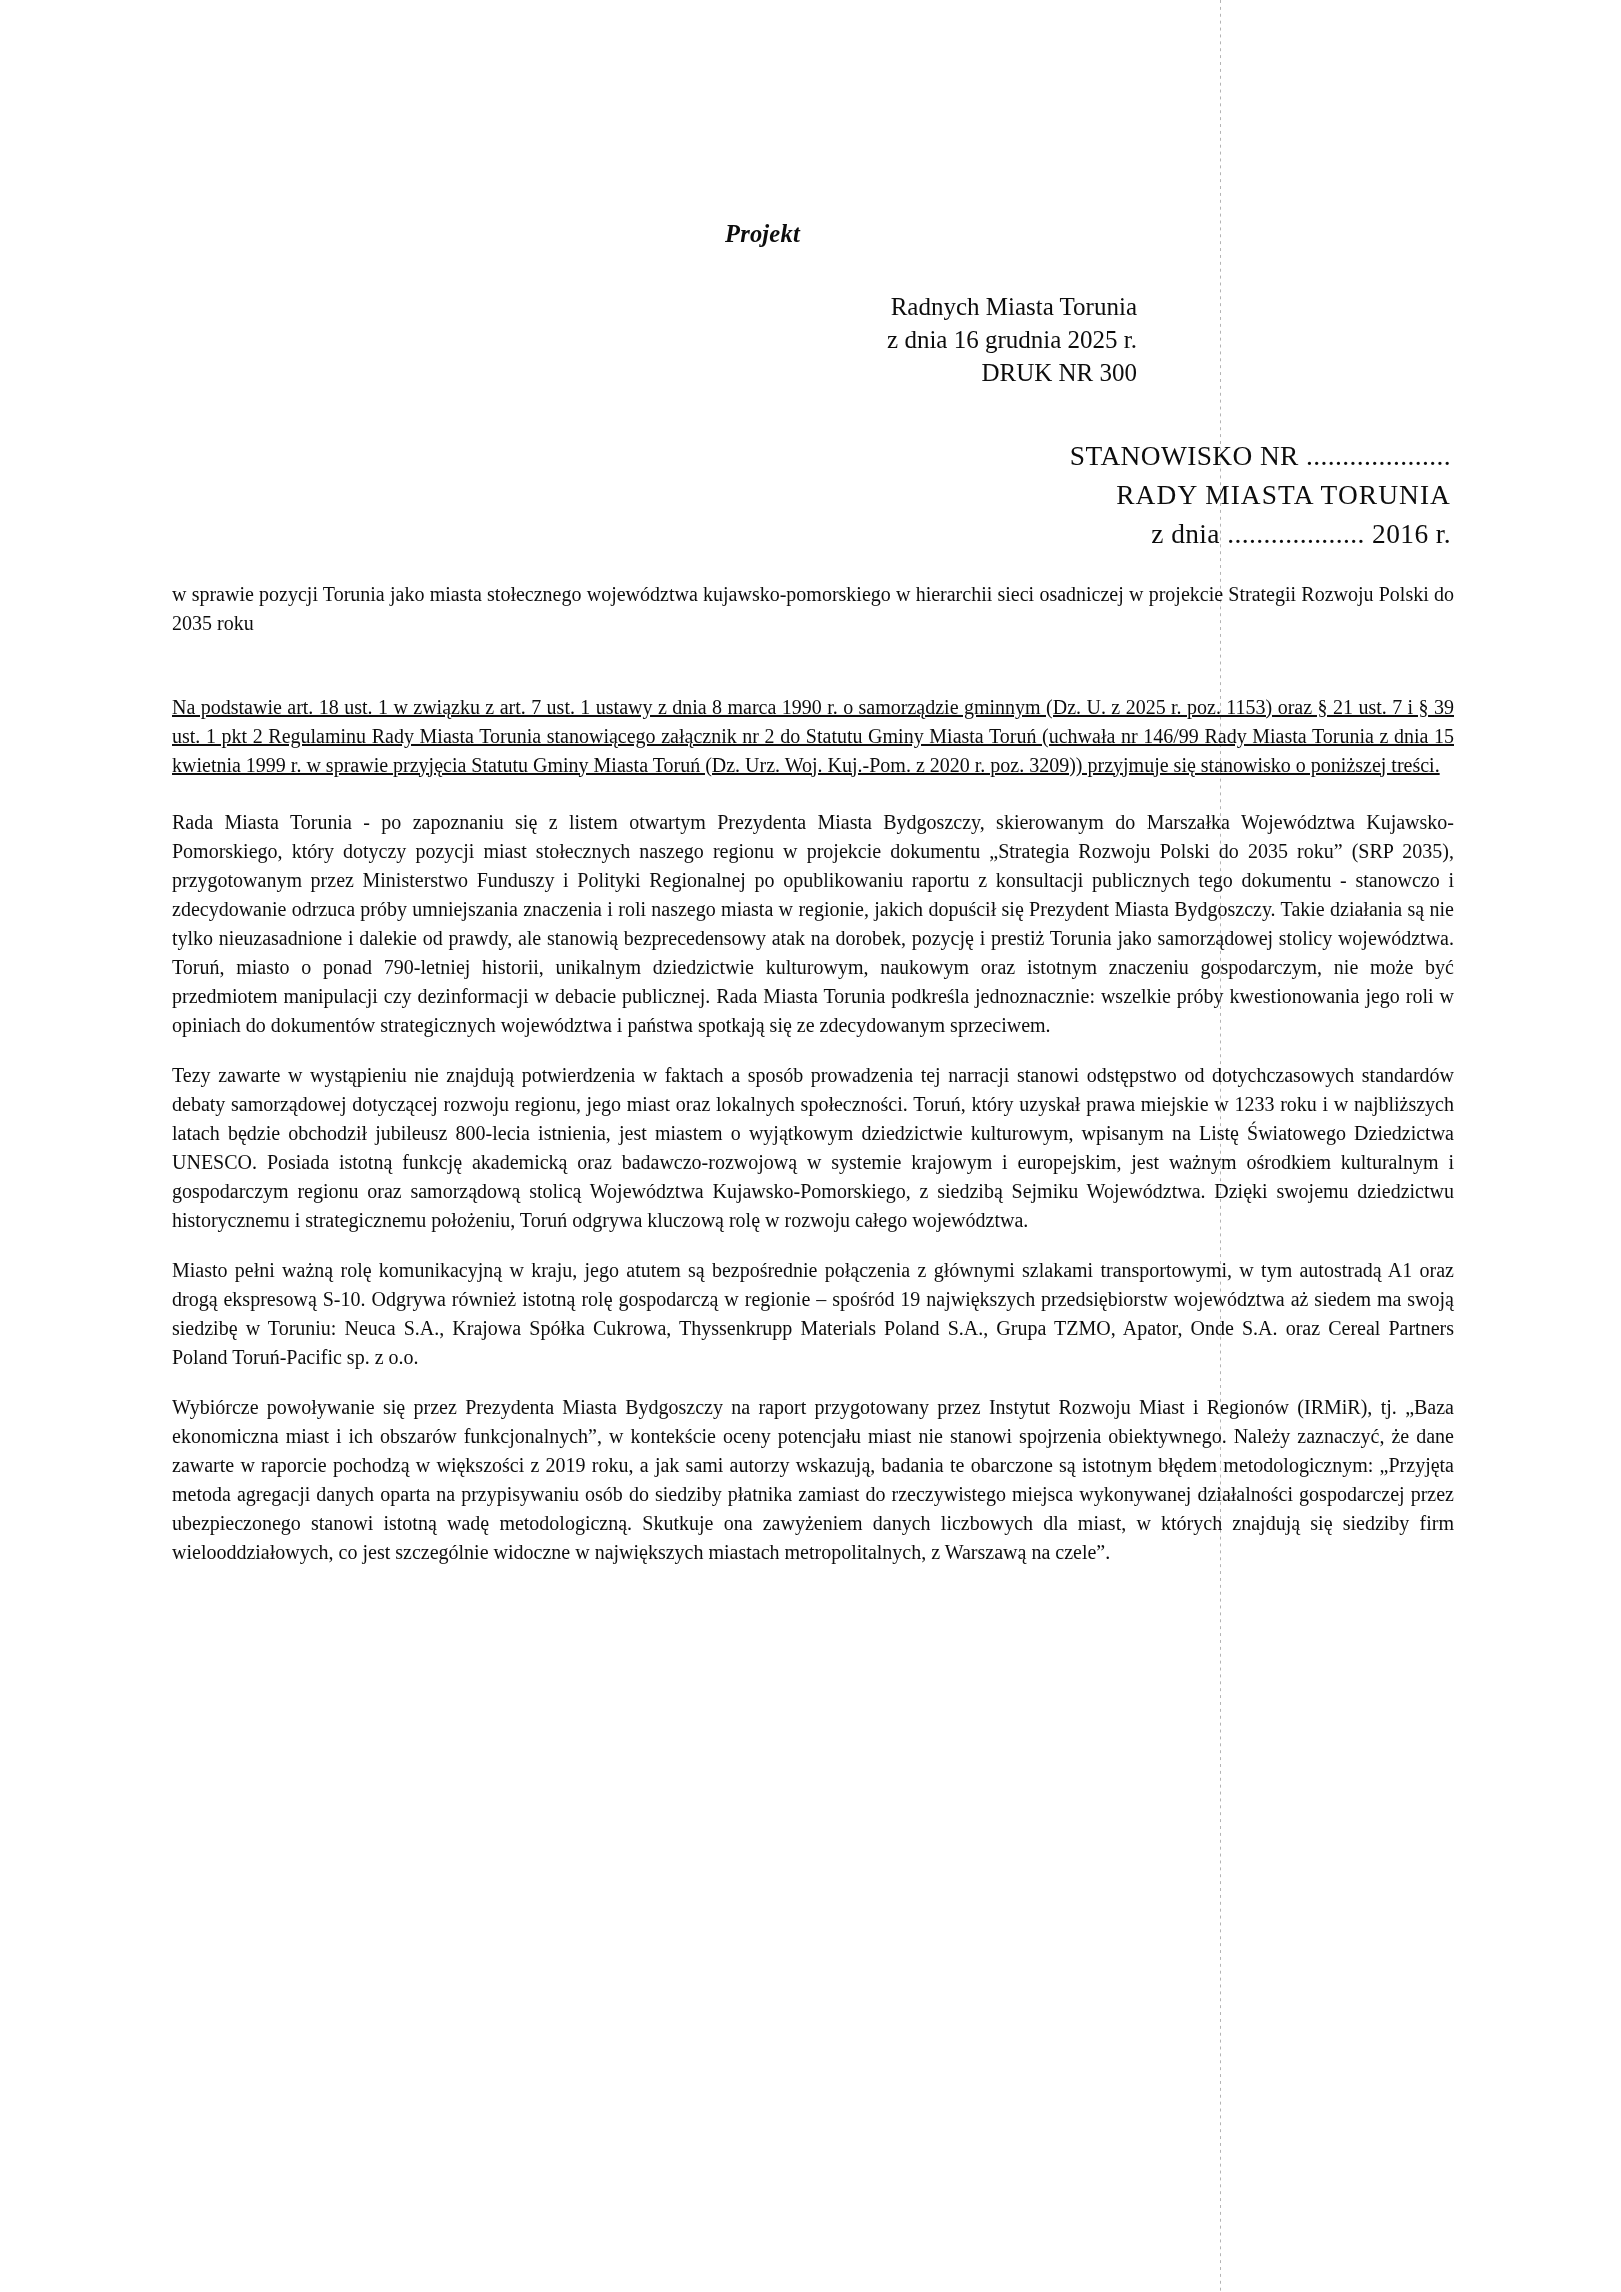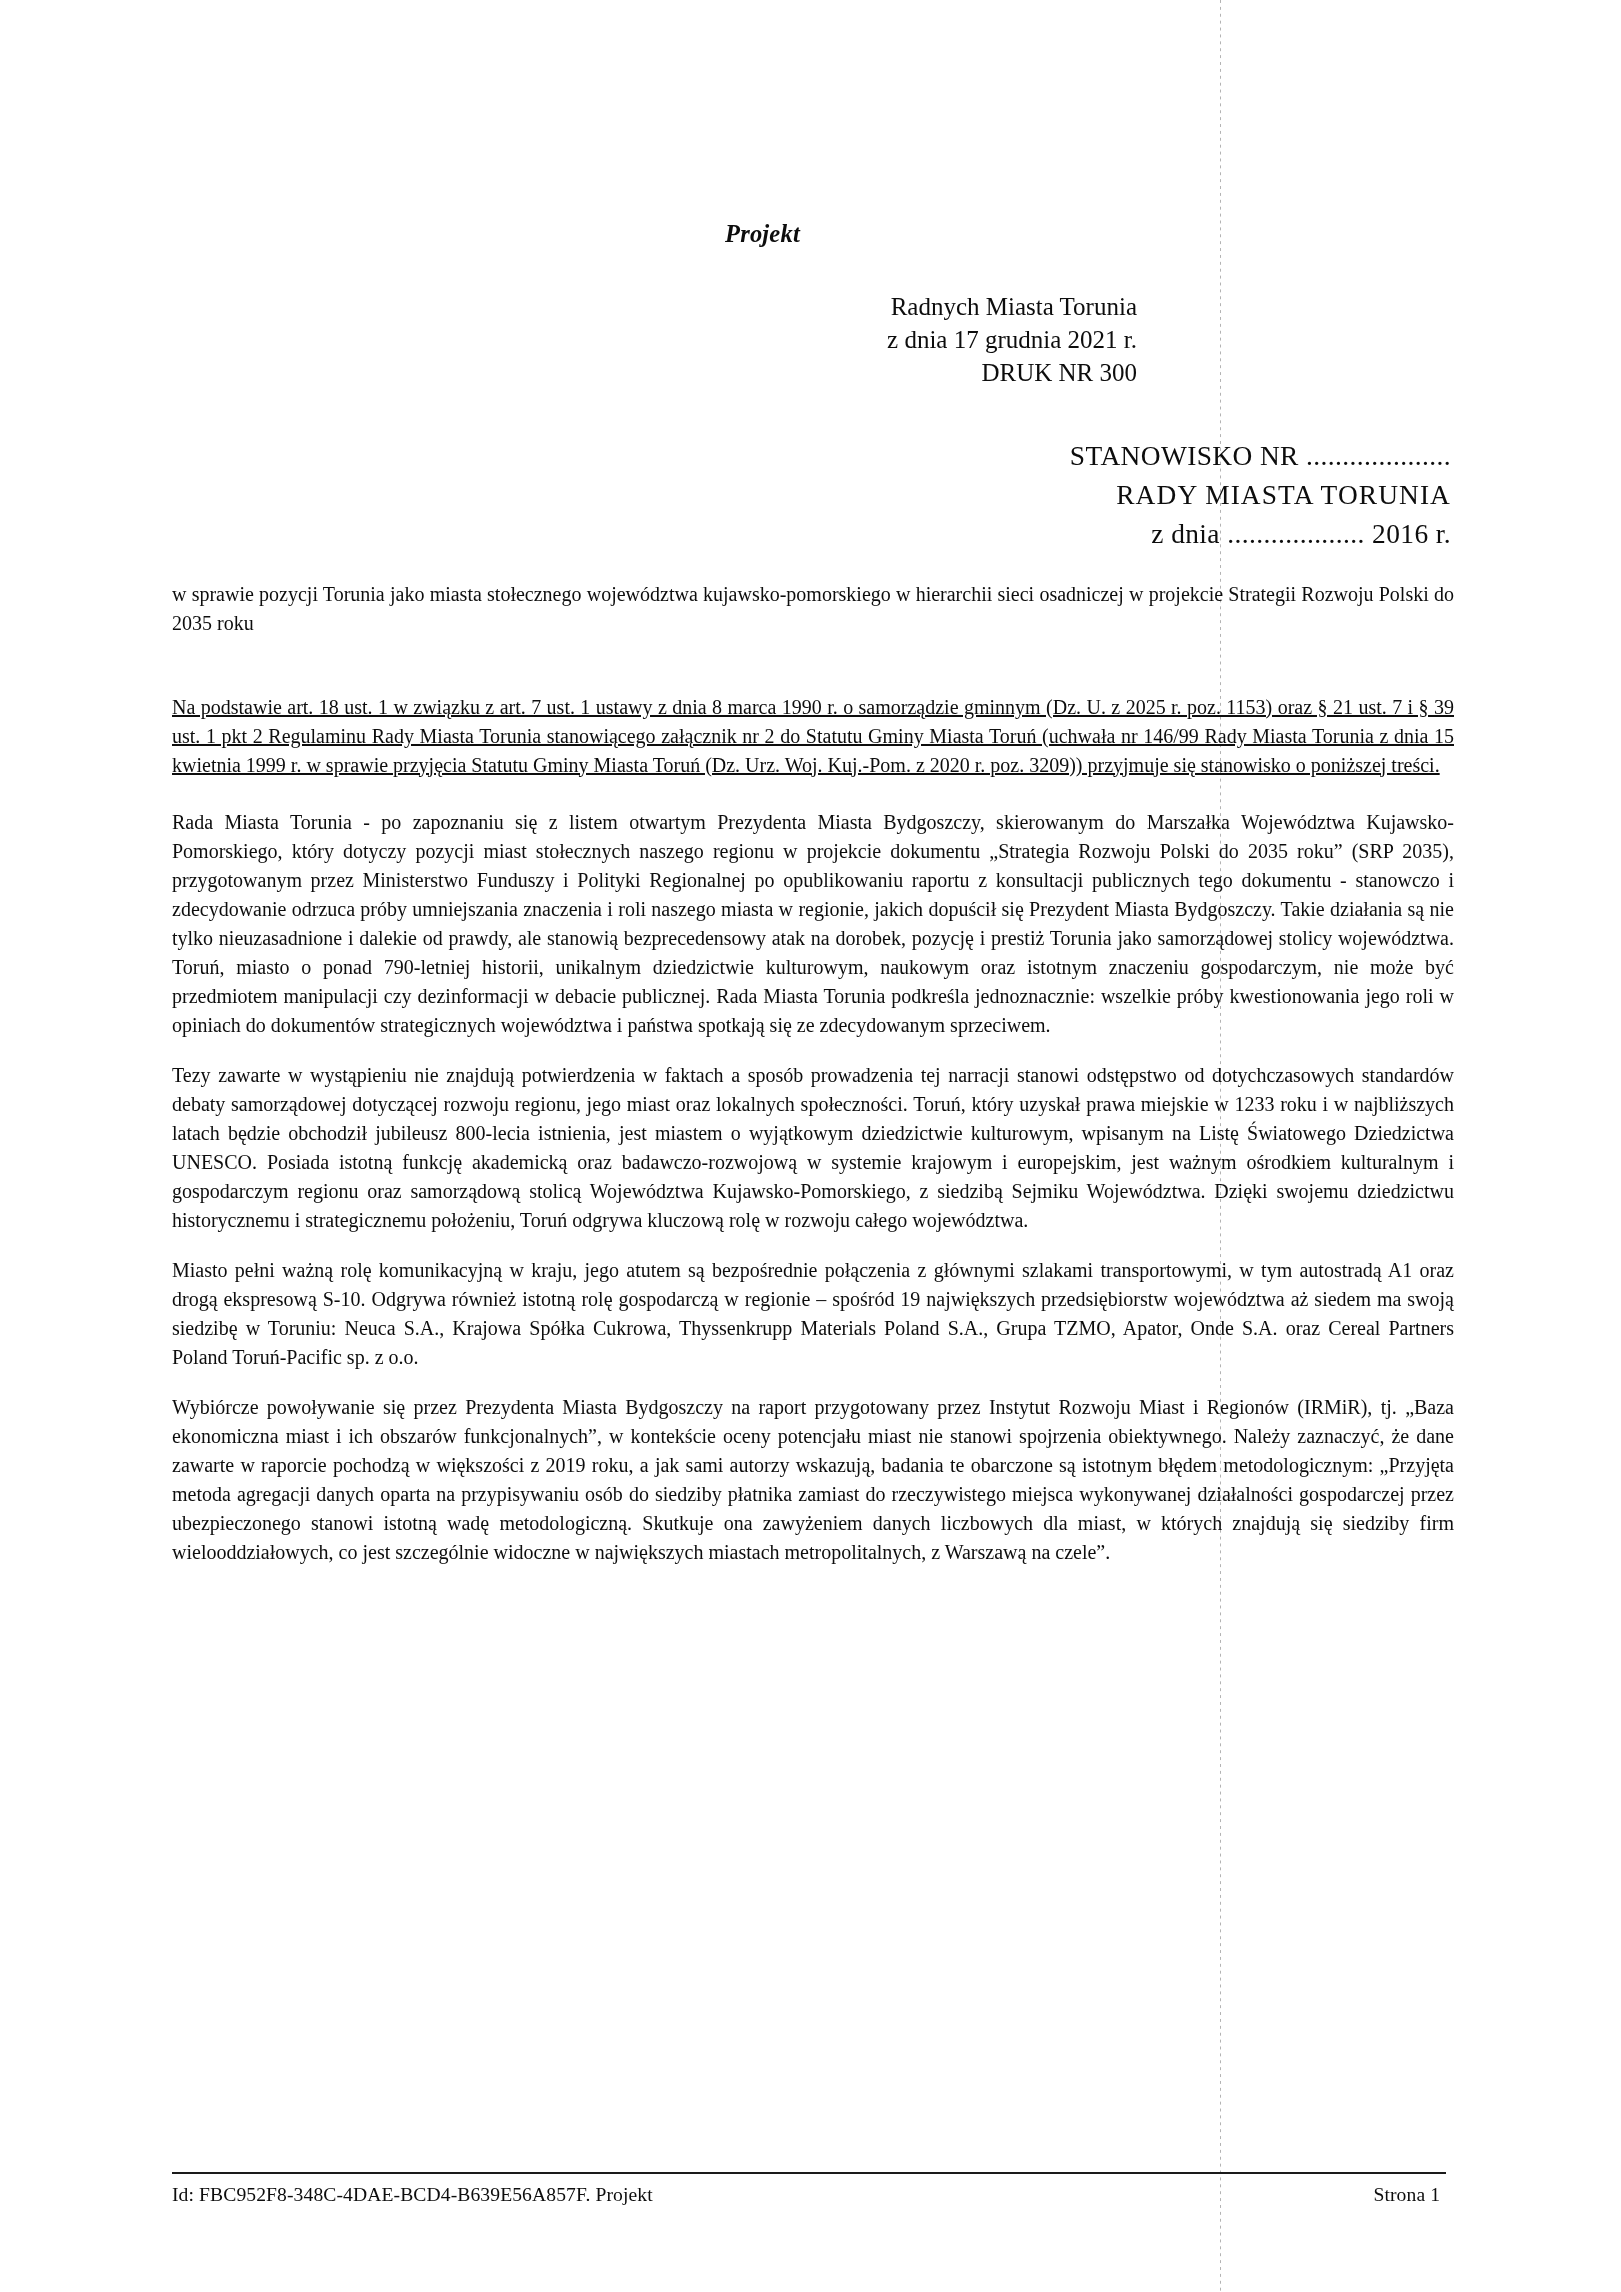--- a/index.html
+++ b/index.html
@@ -111,21 +111,21 @@
 </head>
 <body>
 
 <div class="page">
 
   <div class="scan-fold-line"></div>
 
   <div class="doc-header">
     <div class="projekt">Projekt</div>
     <div class="hdr-line">Radnych Miasta Torunia</div>
-    <div class="hdr-line">z dnia 17 grudnia 2021 r.</div>
+    <div class="hdr-line">z dnia 16 grudnia 2025 r.</div>
     <div class="hdr-line">DRUK NR 300</div>
   </div>
 
   <div class="doc-title">
     <div class="t1">STANOWISKO NR ....................</div>
     <div class="t2">RADY MIASTA TORUNIA</div>
     <div class="t3">z dnia ................... 2016 r.</div>
   </div>
 
   <div class="body-wrap">
@@ -134,22 +134,15 @@
 
     <p class="para basis">Na podstawie art. 18 ust. 1 w związku z art. 7 ust. 1 ustawy z dnia 8 marca 1990 r. o samorządzie gminnym (Dz. U. z 2025 r. poz. 1153) oraz § 21 ust. 7 i § 39 ust. 1 pkt 2 Regulaminu Rady Miasta Torunia stanowiącego załącznik nr 2 do Statutu Gminy Miasta Toruń (uchwała nr 146/99 Rady Miasta Torunia z dnia 15 kwietnia 1999 r. w sprawie przyjęcia Statutu Gminy Miasta Toruń (Dz. Urz. Woj. Kuj.-Pom. z 2020 r. poz. 3209)) przyjmuje się stanowisko o poniższej treści.</p>
 
     <p class="para">Rada Miasta Torunia - po zapoznaniu się z listem otwartym Prezydenta Miasta Bydgoszczy, skierowanym do Marszałka Województwa Kujawsko-Pomorskiego, który dotyczy pozycji miast stołecznych naszego regionu w projekcie dokumentu „Strategia Rozwoju Polski do 2035 roku” (SRP 2035), przygotowanym przez Ministerstwo Funduszy i Polityki Regionalnej po opublikowaniu raportu z konsultacji publicznych tego dokumentu -  stanowczo i zdecydowanie odrzuca próby umniejszania znaczenia i roli naszego miasta w regionie, jakich dopuścił się Prezydent Miasta Bydgoszczy. Takie działania są nie tylko nieuzasadnione i dalekie od prawdy, ale stanowią bezprecedensowy atak na dorobek, pozycję i prestiż Torunia jako samorządowej stolicy województwa. Toruń, miasto o ponad 790-letniej historii, unikalnym dziedzictwie kulturowym, naukowym oraz istotnym znaczeniu gospodarczym, nie może być przedmiotem manipulacji czy dezinformacji w debacie publicznej. Rada Miasta Torunia podkreśla jednoznacznie: wszelkie próby kwestionowania jego roli w opiniach do dokumentów strategicznych województwa i państwa spotkają się ze zdecydowanym sprzeciwem.</p>
     <p class="para">Tezy zawarte w wystąpieniu nie znajdują potwierdzenia w faktach a sposób prowadzenia tej narracji stanowi odstępstwo od dotychczasowych standardów debaty samorządowej dotyczącej rozwoju regionu, jego miast oraz lokalnych społeczności. Toruń, który uzyskał prawa miejskie w 1233 roku i w najbliższych latach będzie obchodził jubileusz 800-lecia istnienia, jest miastem o wyjątkowym dziedzictwie kulturowym, wpisanym na Listę Światowego Dziedzictwa UNESCO. Posiada istotną funkcję akademicką oraz badawczo-rozwojową w systemie krajowym i europejskim, jest ważnym ośrodkiem kulturalnym i gospodarczym regionu oraz samorządową stolicą Województwa Kujawsko-Pomorskiego, z siedzibą Sejmiku Województwa. Dzięki swojemu dziedzictwu historycznemu i strategicznemu położeniu, Toruń odgrywa kluczową rolę w rozwoju całego województwa.</p>
     <p class="para">Miasto pełni ważną rolę komunikacyjną w kraju, jego atutem są bezpośrednie połączenia z głównymi szlakami transportowymi, w tym autostradą A1 oraz drogą ekspresową S-10. Odgrywa również istotną rolę gospodarczą w regionie – spośród 19 największych przedsiębiorstw województwa aż siedem ma swoją siedzibę w Toruniu: Neuca S.A., Krajowa Spółka Cukrowa, Thyssenkrupp Materials Poland S.A., Grupa TZMO, Apator, Onde S.A. oraz Cereal Partners Poland Toruń-Pacific sp. z o.o.</p>
     <p class="para">Wybiórcze powoływanie się przez Prezydenta Miasta Bydgoszczy na raport przygotowany przez Instytut Rozwoju Miast i Regionów (IRMiR), tj. „Baza ekonomiczna miast i ich obszarów funkcjonalnych”, w kontekście oceny potencjału miast nie stanowi spojrzenia obiektywnego. Należy zaznaczyć, że dane zawarte w raporcie pochodzą w większości z 2019 roku, a jak sami autorzy wskazują, badania te obarczone są istotnym błędem metodologicznym: „Przyjęta metoda agregacji danych oparta na przypisywaniu osób do siedziby płatnika zamiast do rzeczywistego miejsca wykonywanej działalności gospodarczej przez ubezpieczonego stanowi istotną wadę metodologiczną. Skutkuje ona zawyżeniem danych liczbowych dla miast, w których znajdują się siedziby firm wielooddziałowych, co jest szczególnie widoczne w największych miastach metropolitalnych, z Warszawą na czele”.</p>
 
   </div>
 
-  <div class="footer">
-    <div class="footer-rule"></div>
-    <div class="footer-row">
-      <span class="footer-id">Id: FBC952F8-348C-4DAE-BCD4-B639E56A857F. Projekt</span>
-      <span class="footer-page">Strona 1</span>
-    </div>
-  </div>
 
 </div>
 
 
 </body></html>

